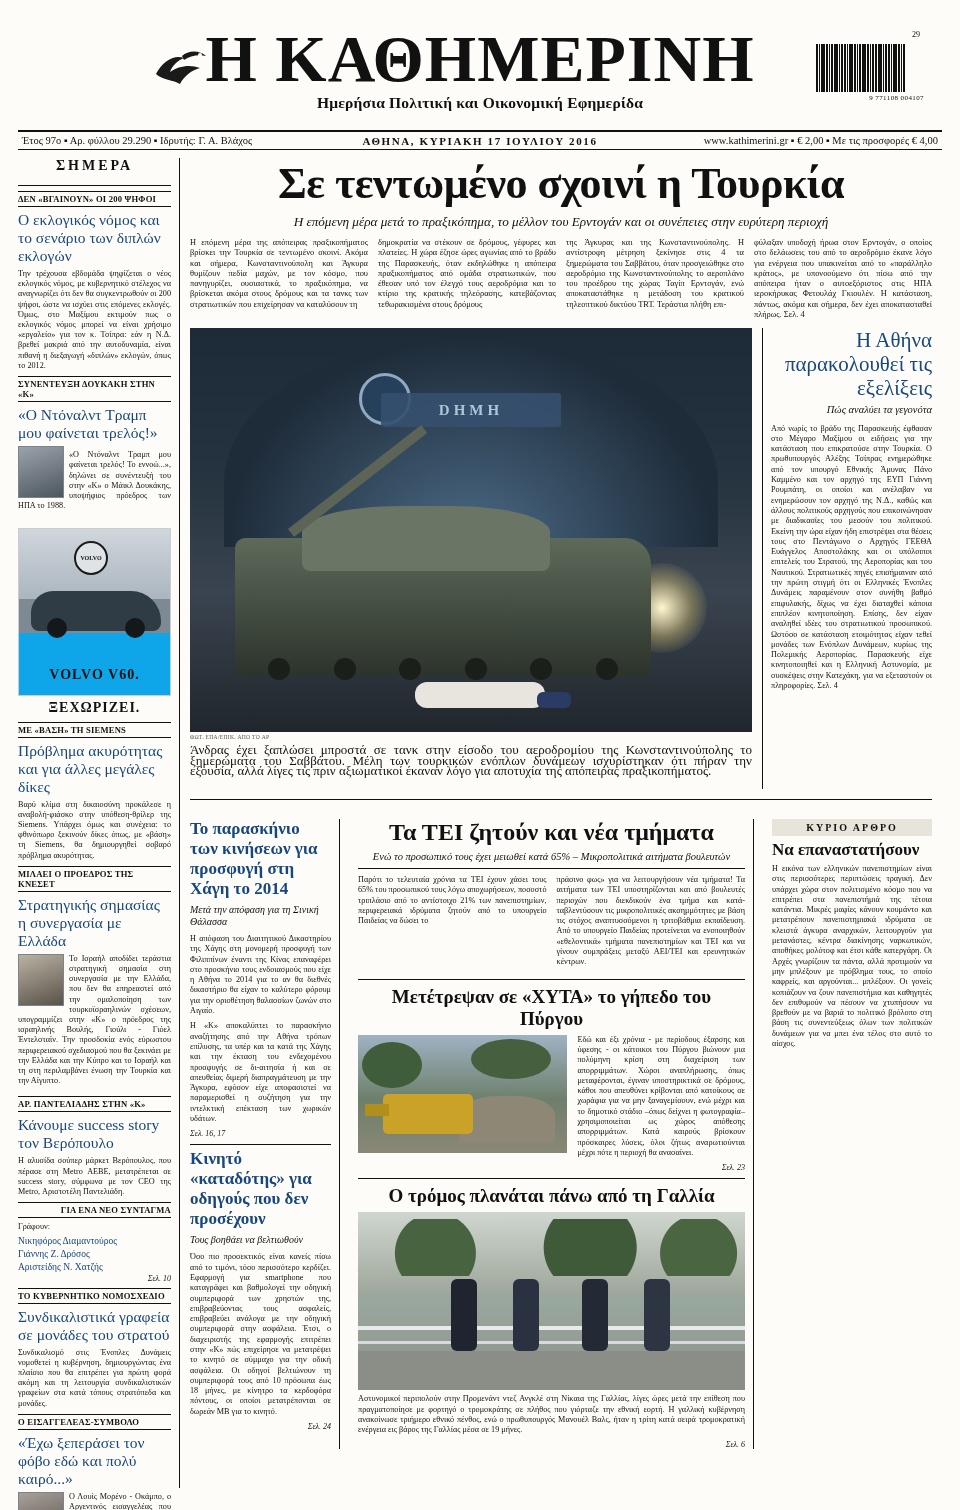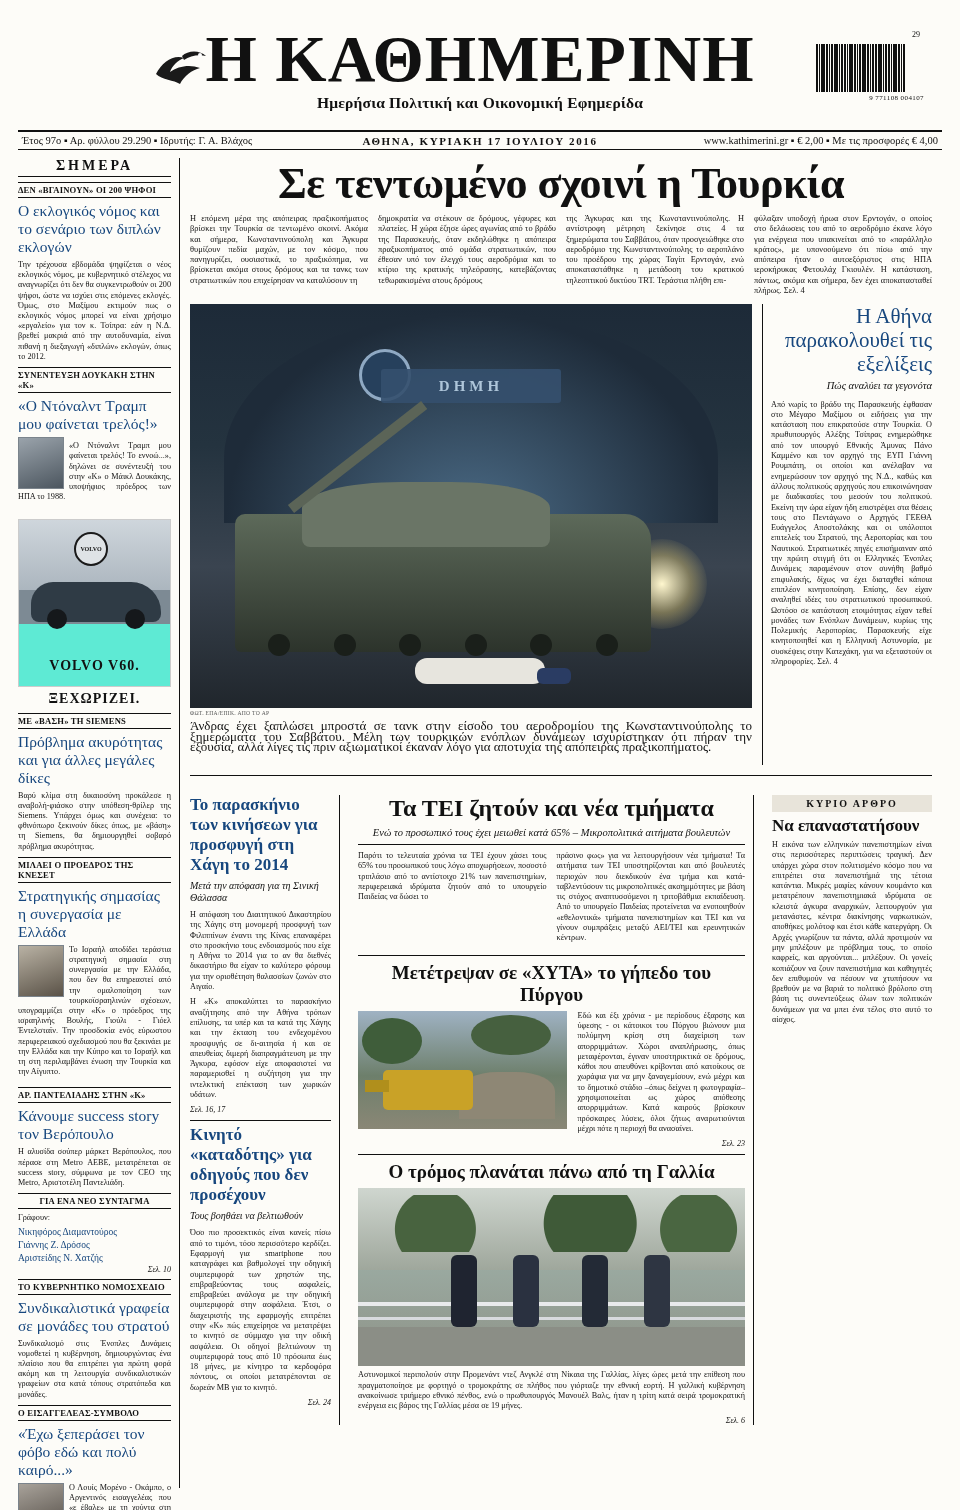--- a/index.html
+++ b/index.html
@@ -48,29 +48,29 @@
   .inforule .left { flex:0 0 260px; }
   .inforule .center { flex:1; text-align:center; letter-spacing:1.6px; font-weight:bold; font-size:11px; }
   .inforule .right { flex:0 0 260px; text-align:right; }
 
   
   .grid { display:flex; gap:0; margin-top:8px; height:1330px; }
   .col-left { width:162px; padding-right:8px; border-right:1px solid #111; }
   .col-main { flex:1; padding:0 10px; }
 
   
-  .today-head { text-align:center; font-weight:bold; font-size:14px; letter-spacing:3px; border-bottom:1px solid #111; padding-bottom:2px; margin-bottom:4px;}
+  .today-head { text-align:center; font-weight:bold; font-size:14px; letter-spacing:3px; border-bottom:1px solid #111; padding-bottom:11px; margin-bottom:4px;}
   .kicker { font-size:8.6px; font-weight:bold; border-top:1px solid #111; border-bottom:1px solid #111; padding:2px 0; margin:5px 0 4px; letter-spacing:.2px;}
   .lhead { font-family:"Liberation Serif", serif; font-size:15.5px; line-height:18px; font-weight:normal; color:#17477e; margin:0 0 4px; }
   .ltext { font-size:8.2px; line-height:10.2px; text-align:justify; margin:0 0 5px; }
   .quotebox { font-size:8.2px; line-height:10.2px; text-align:justify; }
   .portrait { width:46px; height:52px; float:left; margin:0 5px 2px 0; background:linear-gradient(160deg,#9aa3ab,#4c565f); border:1px solid #7b848c; }
   .portrait.p2 { background:linear-gradient(160deg,#b9b2a4,#5a5247); }
   .portrait.p3 { background:linear-gradient(160deg,#a8a29a,#504a43); }
-  .ad-volvo { margin:8px 0 6px; border:1px solid #ccc; background:#5eead4; height:168px; position:relative; overflow:hidden;padding-left:13px; }
+  .ad-volvo { margin:8px 0 6px; border:1px solid #ccc; background:#0ea5e9; height:168px; position:relative; overflow:hidden;padding-left:13px; }
   .volvo-sky { position:absolute; inset:0 0 62px 0; background:linear-gradient(180deg,#cfd6dc,#9aa6b0); }
   .volvo-ground { position:absolute; left:0; right:0; bottom:62px; height:34px; background:#7d8a94; }
   .volvo-car { position:absolute; left:12px; bottom:64px; width:130px; height:40px; background:#2f3b45; border-radius:22px 30px 8px 8px; }
   .volvo-car:before, .volvo-car:after { content:""; position:absolute; bottom:-7px; width:20px; height:20px; background:#15181b; border-radius:50%; }
   .volvo-car:before { left:16px; } .volvo-car:after { right:16px; }
   .volvo-logo { position:absolute; left:55px; top:12px; width:34px; height:34px; border:2px solid #1a1a1a; border-radius:50%; display:flex; align-items:center; justify-content:center; font-size:6px; font-weight:bold; background:#dfe3e6; }
   .volvo-txt { position:absolute; left:0; right:0; bottom:12px; text-align:center; font-weight:bold; font-size:14px; letter-spacing:1px; }
   .sep { border-top:1px solid #111; margin:6px 0 4px; }
   .listline { font-size:9.5px; line-height:13px; }
   .listline .nm { color:#17477e; }
@@ -238,21 +238,21 @@
       <div class="kicker">ΜΙΛΑΕΙ Ο ΠΡΟΕΔΡΟΣ ΤΗΣ ΚΝΕΣΕΤ</div>
       <div class="lhead">Στρατηγικής σημασίας η συνεργασία με Ελλάδα</div>
       <div class="portrait p2"></div>
       <p class="ltext">Το Ισραήλ αποδίδει τεράστια στρατηγική σημασία στη συνεργασία με την Ελλάδα, που δεν θα επηρεαστεί από την ομαλοποίηση των τουρκοϊσραηλινών σχέσεων, υπογραμμίζει στην «Κ» ο πρόεδρος της ισραηλινής Βουλής, Γιούλι - Γιόελ Έντελσταϊν. Την προσδοκία ενός εύρωστου περιφερειακού σχεδιασμού που θα ξεκινάει με την Ελλάδα και την Κύπρο και το Ισραήλ και τη στη περιλαμβάνει ένωση την Τουρκία και την Αίγυπτο.</p>
       <div style="clear:both"></div>
 
       <div class="kicker">ΑΡ. ΠΑΝΤΕΛΙΑΔΗΣ ΣΤΗΝ «Κ»</div>
       <div class="lhead">Κάνουμε success story τον Βερόπουλο</div>
       <p class="ltext">Η αλυσίδα σούπερ μάρκετ Βερόπουλος, που πέρασε στη Metro ΑΕΒΕ, μετατρέπεται σε success story, σύμφωνα με τον CEO της Metro, Αριστοτέλη Παντελιάδη.</p>
 
-      <div class="kicker" style="text-align:center">ΓΙΑ ΕΝΑ ΝΕΟ ΣΥΝΤΑΓΜΑ</div>
+      <div class="kicker" style="text-align:right">ΓΙΑ ΕΝΑ ΝΕΟ ΣΥΝΤΑΓΜΑ</div>
       <p class="ltext" style="margin-bottom:2px">Γράφουν:</p>
       <div class="listline">
         <div class="nm">Νικηφόρος Διαμαντούρος</div>
         <div class="nm">Γιάννης Ζ. Δρόσος</div>
         <div class="nm">Αριστείδης Ν. Χατζής</div>
       </div>
       <div class="refnum" style="text-align:right">Σελ. 10</div>
 
       <div class="kicker">ΤΟ ΚΥΒΕΡΝΗΤΙΚΟ ΝΟΜΟΣΧΕΔΙΟ</div>
       <div class="lhead">Συνδικαλιστικά γραφεία σε μονάδες του στρατού</div>
@@ -260,20 +260,21 @@
 
       <div class="kicker">Ο ΕΙΣΑΓΓΕΛΕΑΣ-ΣΥΜΒΟΛΟ</div>
       <div class="lhead">«Έχω ξεπεράσει τον φόβο εδώ και πολύ καιρό...»</div>
       <div class="portrait p3"></div>
       <p class="ltext">Ο Λουίς Μορένο - Οκάμπο, ο Αργεντινός εισαγγελέας που «ε έβαλε» με τη χούντα στη χώρα του, θυ συνέβη εκδήλωση ανοίγει στη «Κ» και αναφέρεται στη δίκη των καταπατήσεων που να αντιμετωπίσει. Στο Γεύμα με την «Κ».</p>
     </div>
 
     <div class="col-main">
 
       <h2 class="h1">Σε τεντωμένο σχοινί η Τουρκία</h2>
+      <div class="standfirst">Η επόμενη μέρα μετά το πραξικόπημα, το μέλλον του Ερντογάν και οι συνέπειες στην ευρύτερη περιοχή</div>
 
       <div class="lead-cols">
         <div>Η επόμενη μέρα της απόπειρας πραξικοπήματος βρίσκει την Τουρκία σε τεντωμένο σκοινί. Ακόμα και σήμερα, Κωνσταντινούπολη και Άγκυρα θυμίζουν πεδία μαχών, με τον κόσμο, που πανηγυρίζει, ουσιαστικά, το πραξικόπημα, να βρίσκεται ακόμα στους δρόμους και τα τανκς των στρατιωτικών που επιχείρησαν να καταλύσουν τη</div>
         <div>δημοκρατία να στέκουν σε δρόμους, γέφυρες και πλατείες. Η χώρα έζησε ώρες αγωνίας από το βράδυ της Παρασκευής, όταν εκδηλώθηκε η απόπειρα πραξικοπήματος από ομάδα στρατιωτικών, που έθεσαν υπό τον έλεγχό τους αεροδρόμια και το κτίριο της κρατικής τηλεόρασης, κατεβάζοντας τεθωρακισμένα στους δρόμους</div>
         <div>της Άγκυρας και της Κωνσταντινούπολης. Η αντίστροφη μέτρηση ξεκίνησε στις 4 τα ξημερώματα του Σαββάτου, όταν προσγειώθηκε στο αεροδρόμιο της Κωνσταντινούπολης το αεροπλάνο του προέδρου της χώρας Ταγίπ Ερντογάν, ενώ αποκαταστάθηκε η μετάδοση του κρατικού τηλεοπτικού δικτύου TRT. Τεράστια πλήθη επι-</div>
         <div>φύλαξαν υποδοχή ήρωα στον Ερντογάν, ο οποίος στο δελάωσεις του από το αεροδρόμιο έκανε λόγο για ενέργεια που υπακινείται από το «παράλληλο κράτος», με υπονοούμενο ότι πίσω από την απόπειρα ήταν ο αυτοεξόριστος στις ΗΠΑ ιεροκήρυκας Φετουλάχ Γκιουλέν. Η κατάσταση, πάντως, ακόμα και σήμερα, δεν έχει αποκατασταθεί πλήρως. Σελ. 4</div>
       </div>
 
       <div class="photo-row">
         <div class="photo-wrap">

